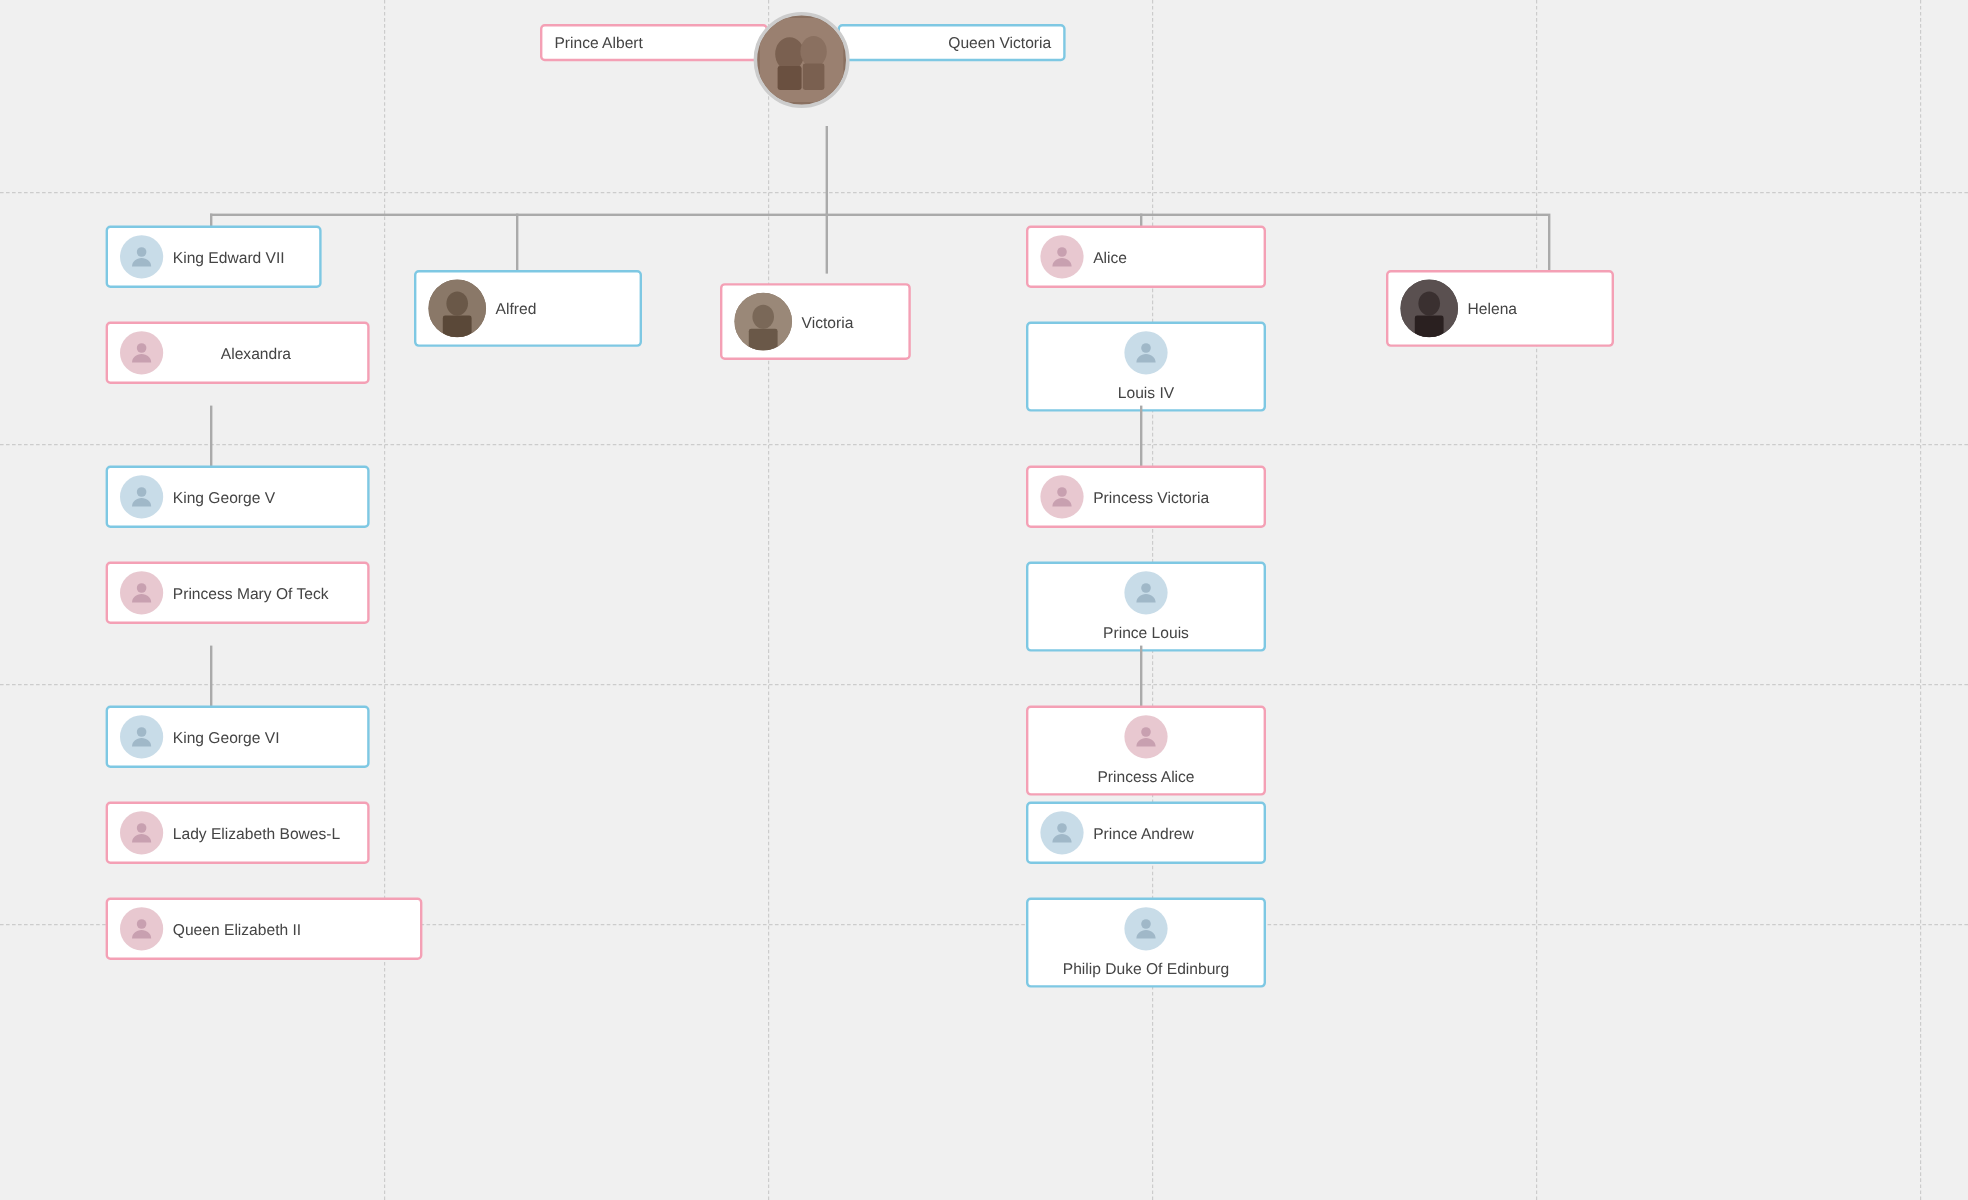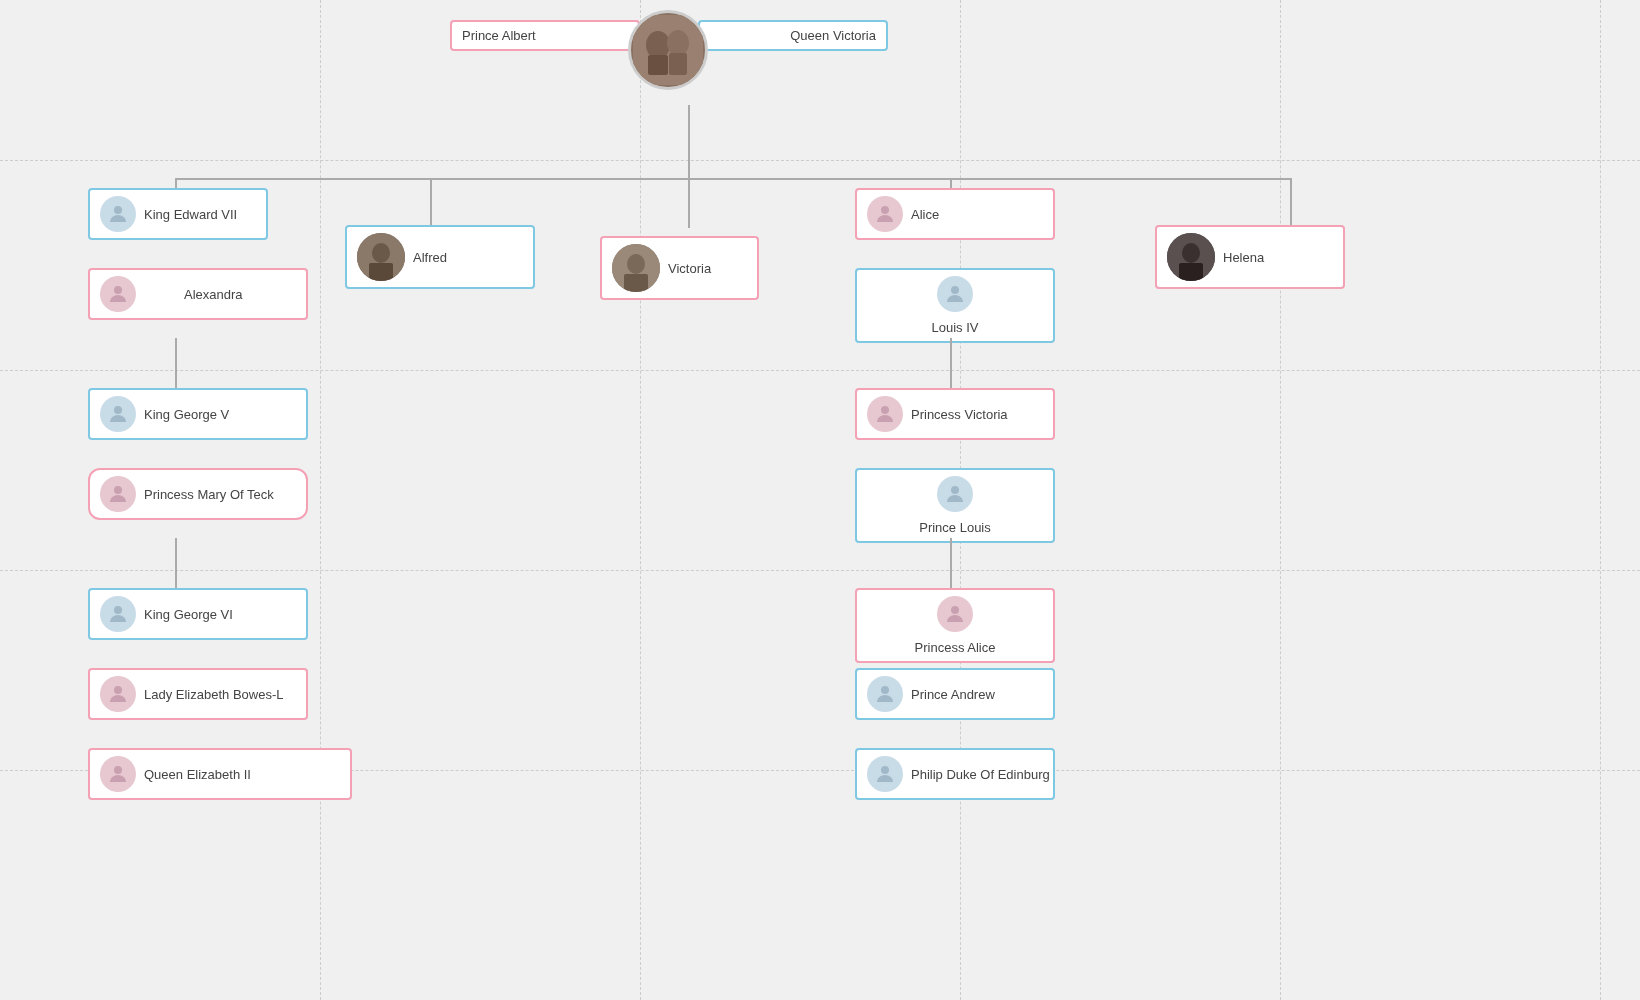--- a/index.html
+++ b/index.html
@@ -220,21 +220,21 @@
   <div class="card card-male" style="left: 88px; top: 388px; width: 220px;">
     <div class="avatar">
       <svg viewBox="0 0 24 24">
           <circle cx="12" cy="8" r="4"></circle>
           <path d="M4 20c0-4 3.6-7 8-7s8 3 8 7"></path>
         </svg>
     </div>
     <span class="card-name">King George V</span>
   </div>
 
-  <div class="card card-female" style="left: 88px; top: 468px; width: 220px; border-radius: 12px;">
+  <div class="card card-female" style="left: 88px; top: 468px; width: 220px;">
     <div class="avatar avatar-pink">
       <svg viewBox="0 0 24 24" fill="#c8a0b0">
           <circle cx="12" cy="8" r="4"></circle>
           <path d="M4 20c0-4 3.6-7 8-7s8 3 8 7"></path>
         </svg>
     </div>
     <span class="card-name">Princess Mary Of Teck</span>
   </div>
 
   <div class="card card-female" style="left: 855px; top: 388px; width: 200px;">
@@ -304,21 +304,21 @@
   <div class="card card-male" style="left: 855px; top: 668px; width: 200px;">
     <div class="avatar">
       <svg viewBox="0 0 24 24">
           <circle cx="12" cy="8" r="4"></circle>
           <path d="M4 20c0-4 3.6-7 8-7s8 3 8 7"></path>
         </svg>
     </div>
     <span class="card-name">Prince Andrew</span>
   </div>
 
-  <div class="card card-male" style="left: 855px; top: 748px; width: 200px;">
+  <div class="card card-male" style="left: 855px; top: 748px; width: 200px; flex-direction: column;">
     <div class="avatar">
       <svg viewBox="0 0 24 24">
           <circle cx="12" cy="8" r="4"></circle>
           <path d="M4 20c0-4 3.6-7 8-7s8 3 8 7"></path>
         </svg>
     </div>
     <span class="card-name">Philip Duke Of Edinburg</span>
   </div>
 
 </div>

